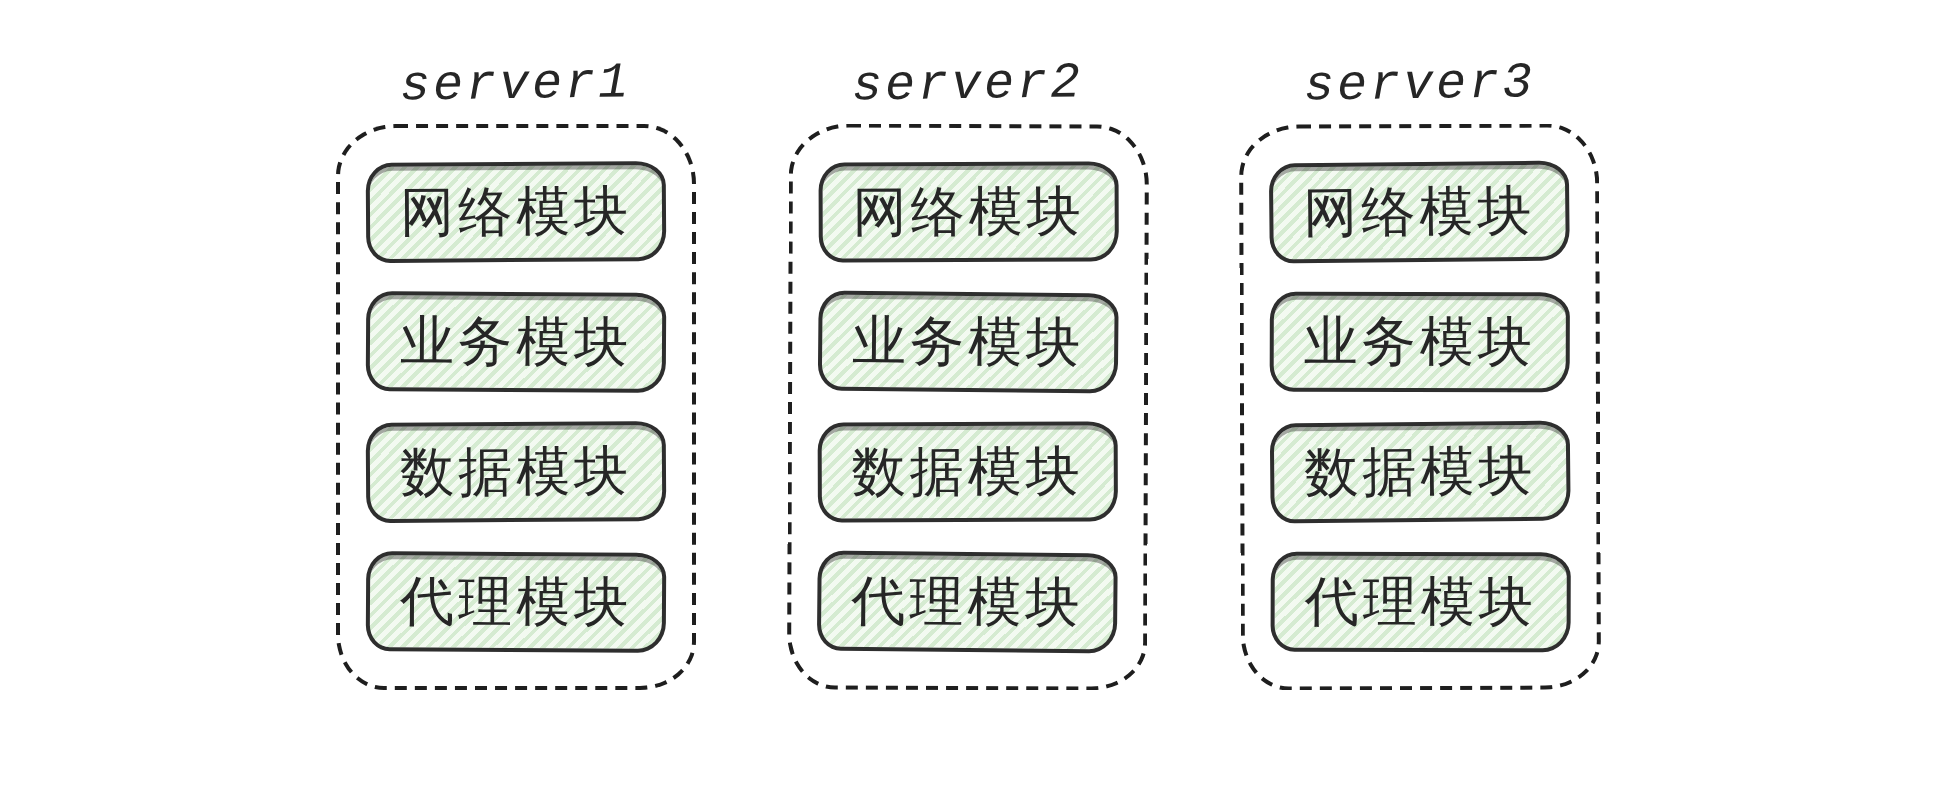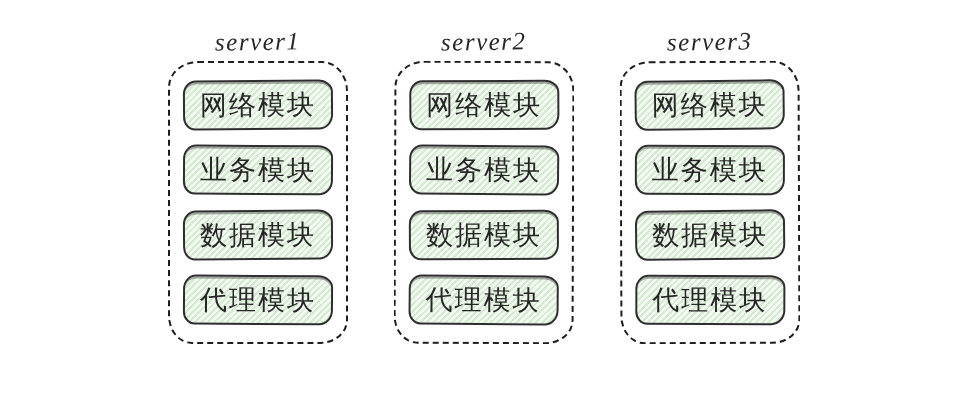--- a/index.html
+++ b/index.html
@@ -1,21 +1,21 @@
 <!DOCTYPE html>
 <html style="--background: #ffffff; --module-fill: #f3faf1; --module-stripe: #d5ebd1; --module-border: #2e2e2e; --container-border: #1e1e1e; --text: #262626;"><head>
 <meta charset="utf-8">
 <style>
   html, body { margin: 0; padding: 0; }
   .canvas {
     position: relative;
     width: 968px;
     height: 405px;
     background: var(--background, #ffffff);
-    font-family: Liberation Serif, serif;
+    font-family: Liberation Mono, monospace;
     overflow: hidden;
     text-align: right;
   }
   .servers {
     display: flex;
     justify-content: center;
     align-items: flex-start;
     gap: 46px;
     padding-top: 28px;
   }

